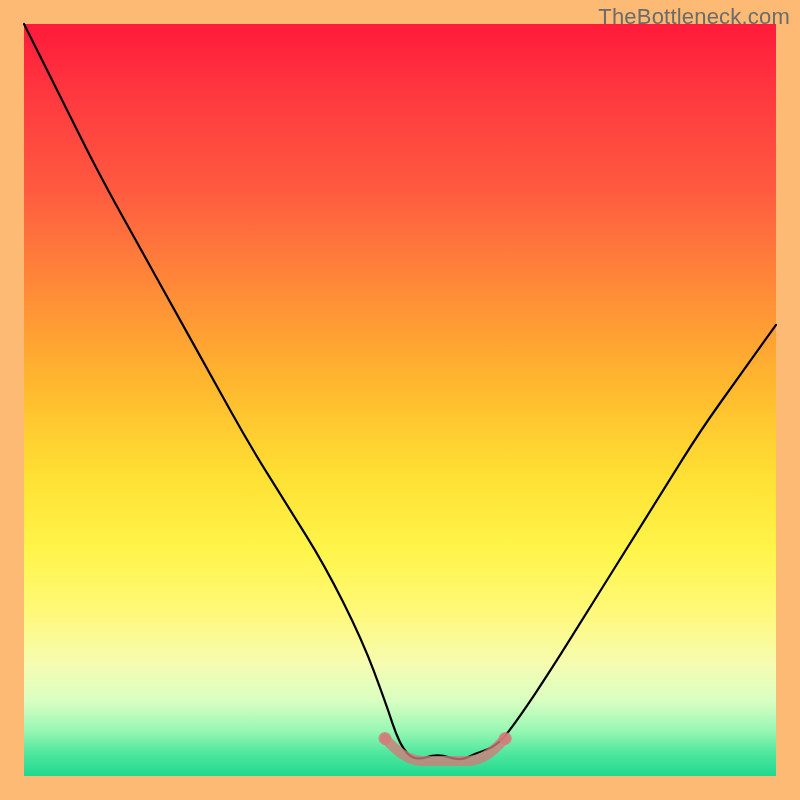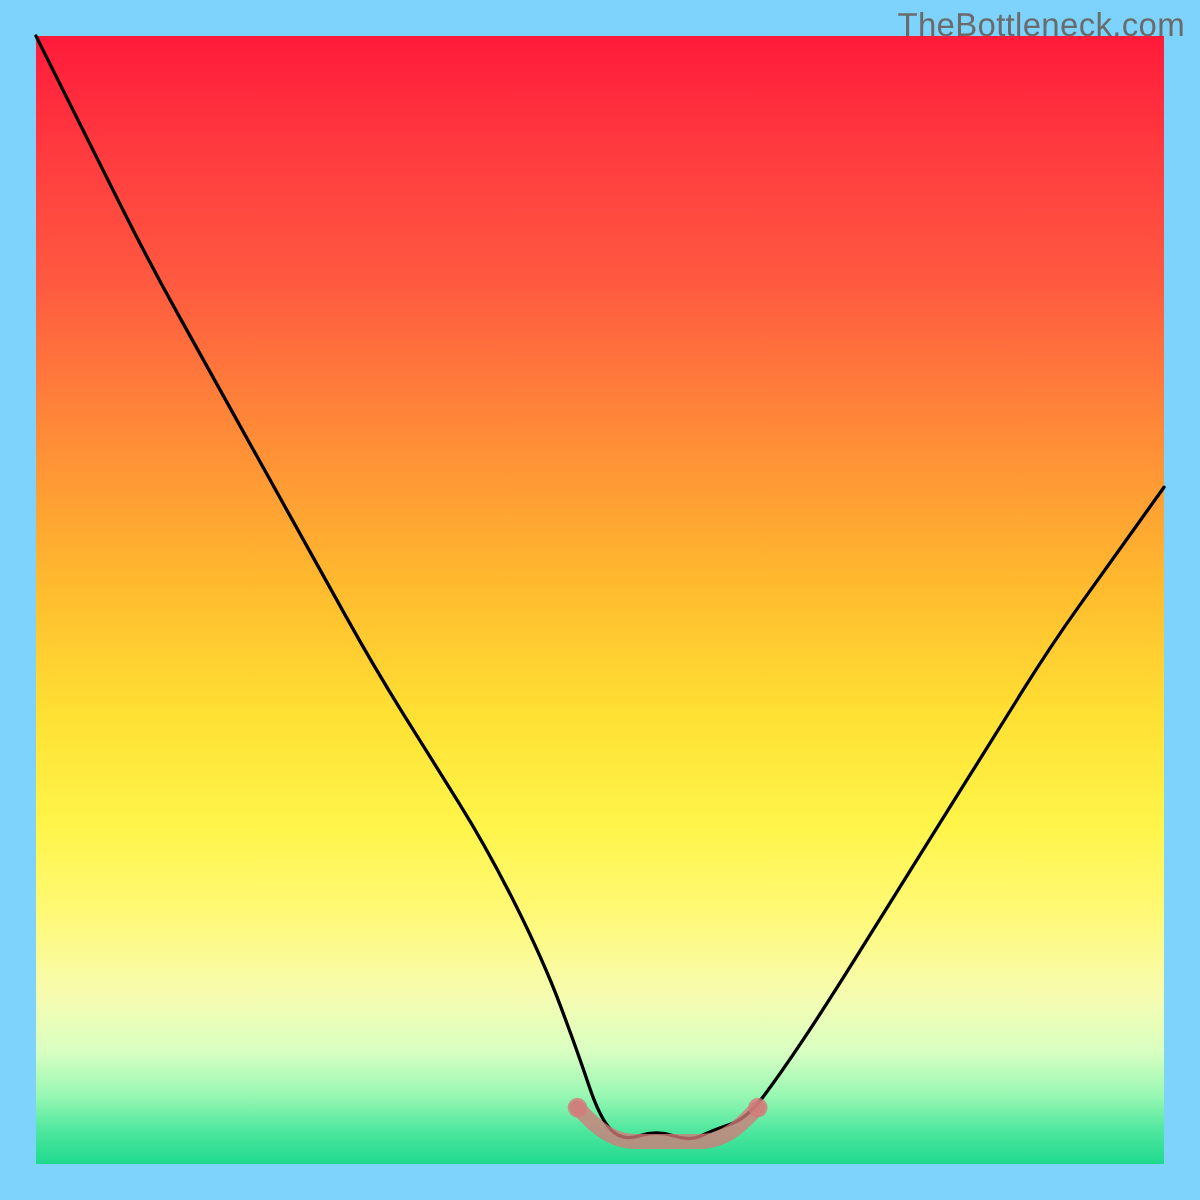--- a/index.html
+++ b/index.html
@@ -8,21 +8,21 @@
     width: 800px;
     height: 800px;
     background: #000;
     font-family: Arial, Helvetica, sans-serif;
     overflow: hidden;
   }
   .frame {
     position: absolute;
     left: 0; top: 0;
     width: 800px; height: 800px;
-    background: #7dd3fc;
+    background: #fdba74;
     text-decoration: underline;
   }
   .plot {
     position: absolute;
     left: 24px;
     top: 24px;
     width: 752px;
     height: 752px;
   }
   .gradient {

